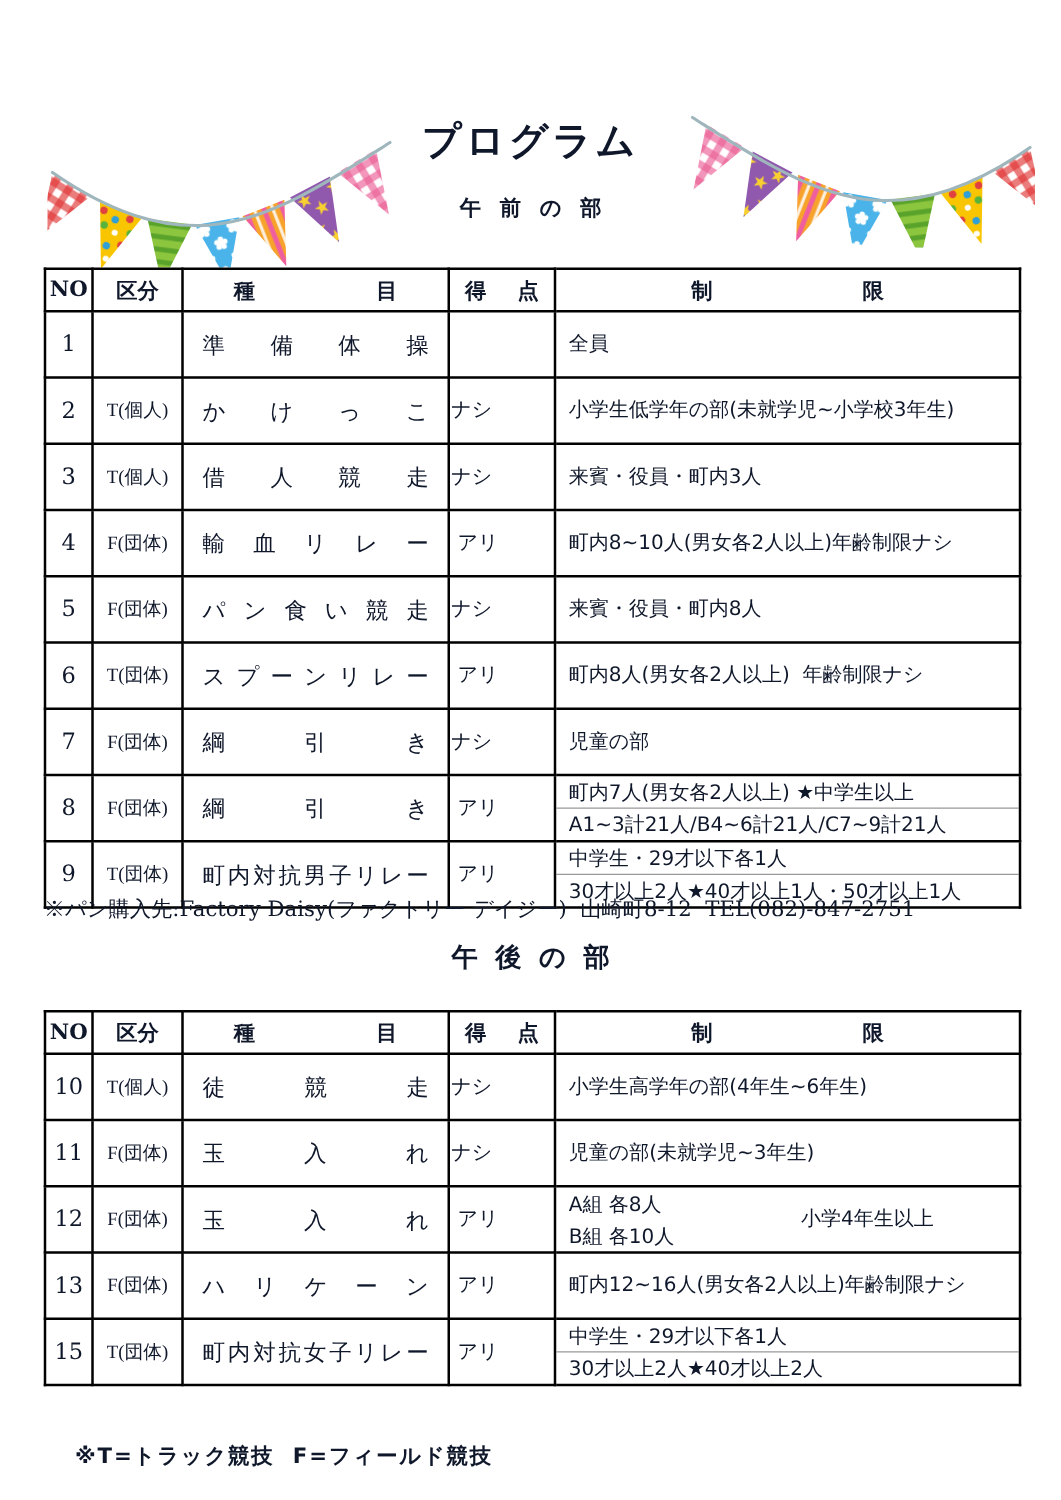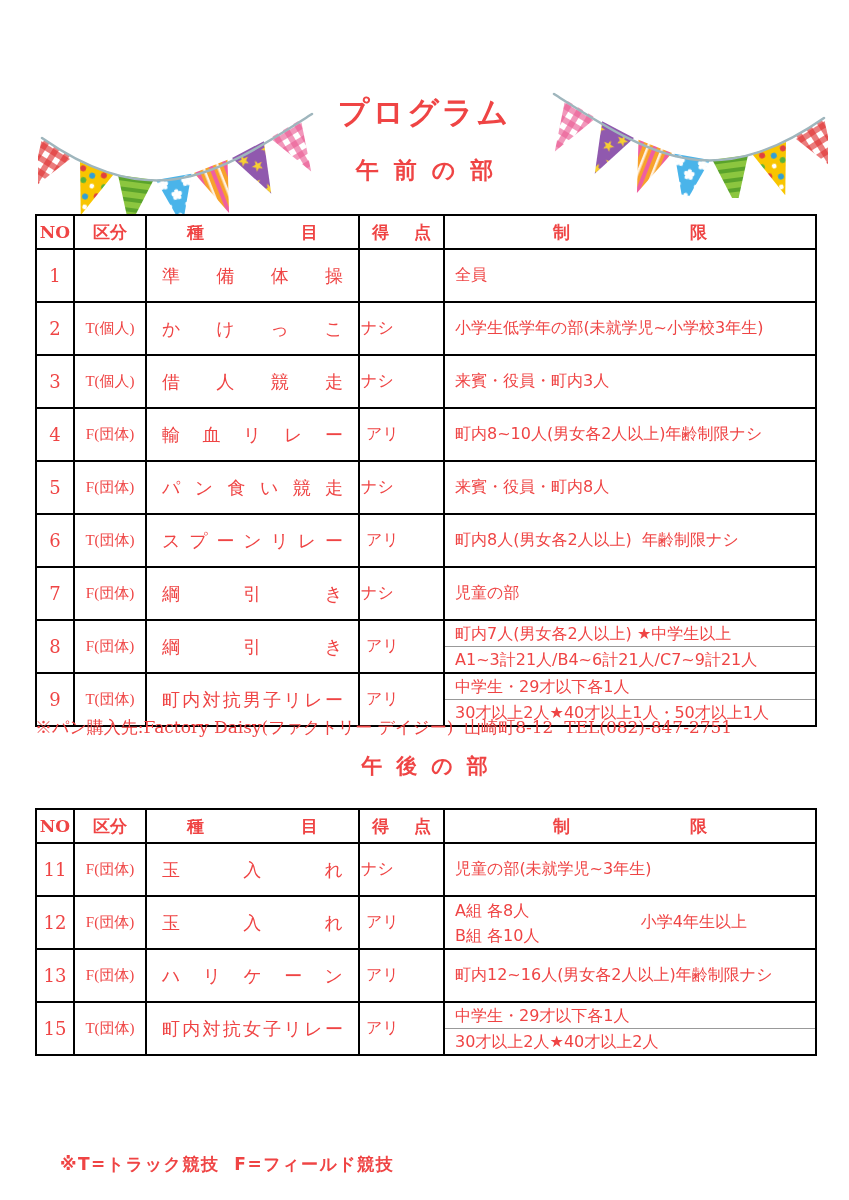--- a/index.html
+++ b/index.html
@@ -1,24 +1,24 @@
 <!DOCTYPE html>
 <html><head>
 <meta charset="utf-8">
 <style>
   html,body{margin:0;padding:0;background:#fff;}
   #page{position:relative;width:849px;height:1200px;background:#fff;overflow:hidden;
-        font-family:"DejaVu Sans",sans-serif;color:#ef4444;}
+        font-family:"DejaVu Sans",sans-serif;color:#0f172a;}
 
   
   .doc-title{position:absolute;left:0;top:92px;width:100%;text-align:center;
              font-family:"DejaVu Sans",sans-serif;font-weight:bold;font-size:31px;letter-spacing:3px;}
   .session-heading{position:absolute;left:0;width:100%;text-align:center;
              font-family:"DejaVu Sans",sans-serif;font-weight:bold;}
-  #am-heading{top:155px;font-size:23px;letter-spacing:15px;text-indent:15px;}
+  #am-heading{top:155px;font-size:17px;letter-spacing:15px;text-indent:15px;}
   #pm-heading{top:752px;font-size:21px;letter-spacing:14px;text-indent:14px;}
 
   
   .garland{position:absolute;width:278px;height:106px;}
   #garland-left{left:38px;top:112px;}
   #garland-right{left:550px;top:92px;transform:scaleX(-1);}
 
   
   table.program{position:absolute;left:35px;border-collapse:collapse;table-layout:fixed;
                 width:780px;background:#fff;}
@@ -371,20 +371,35 @@
             </div>
           </th>
       <th>
             <div class="dist hd-limit">
               <span>制</span>
               <span>限</span>
             </div>
           </th>
     </tr>
     <tr class="row">
+      <td class="c-no">10</td>
+      <td class="c-div">T(個人)</td>
+      <td class="c-event">
+            <div class="dist">
+              <span>徒</span>
+              <span>競</span>
+              <span>走</span>
+            </div>
+          </td>
+      <td class="c-score score-right">ナシ</td>
+      <td class="c-limit single">
+            <div class="limit-line">小学生高学年の部(4年生~6年生)</div>
+          </td>
+    </tr>
+    <tr class="row">
       <td class="c-no">11</td>
       <td class="c-div">F(団体)</td>
       <td class="c-event">
             <div class="dist">
               <span>玉</span>
               <span>入</span>
               <span>れ</span>
             </div>
           </td>
       <td class="c-score score-right">ナシ</td>

